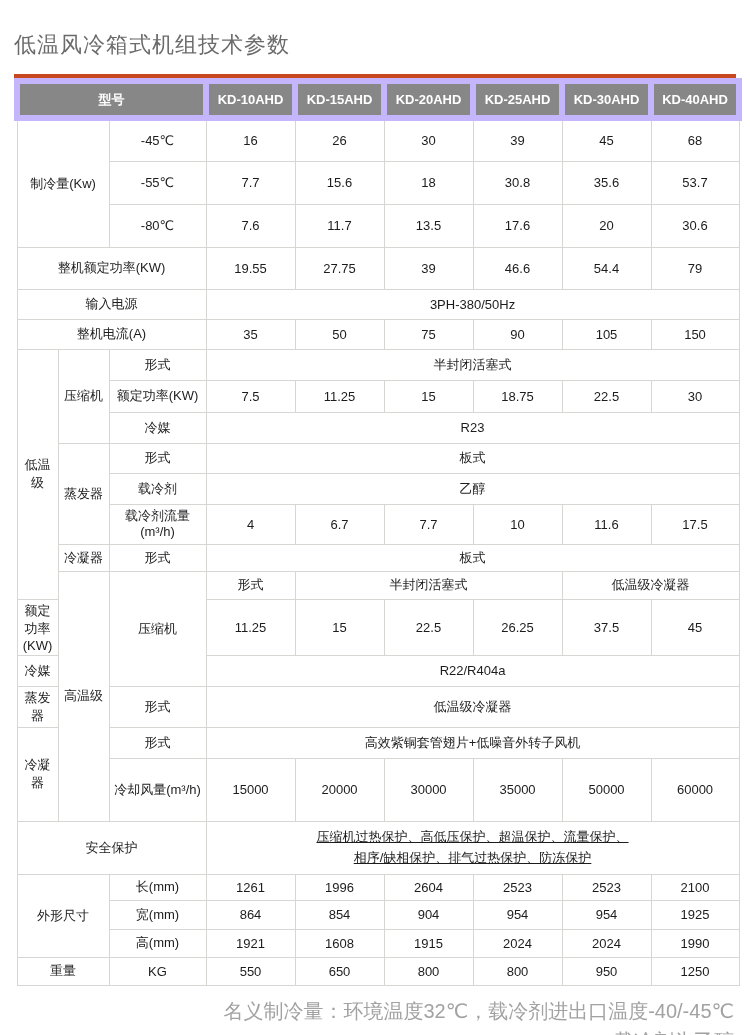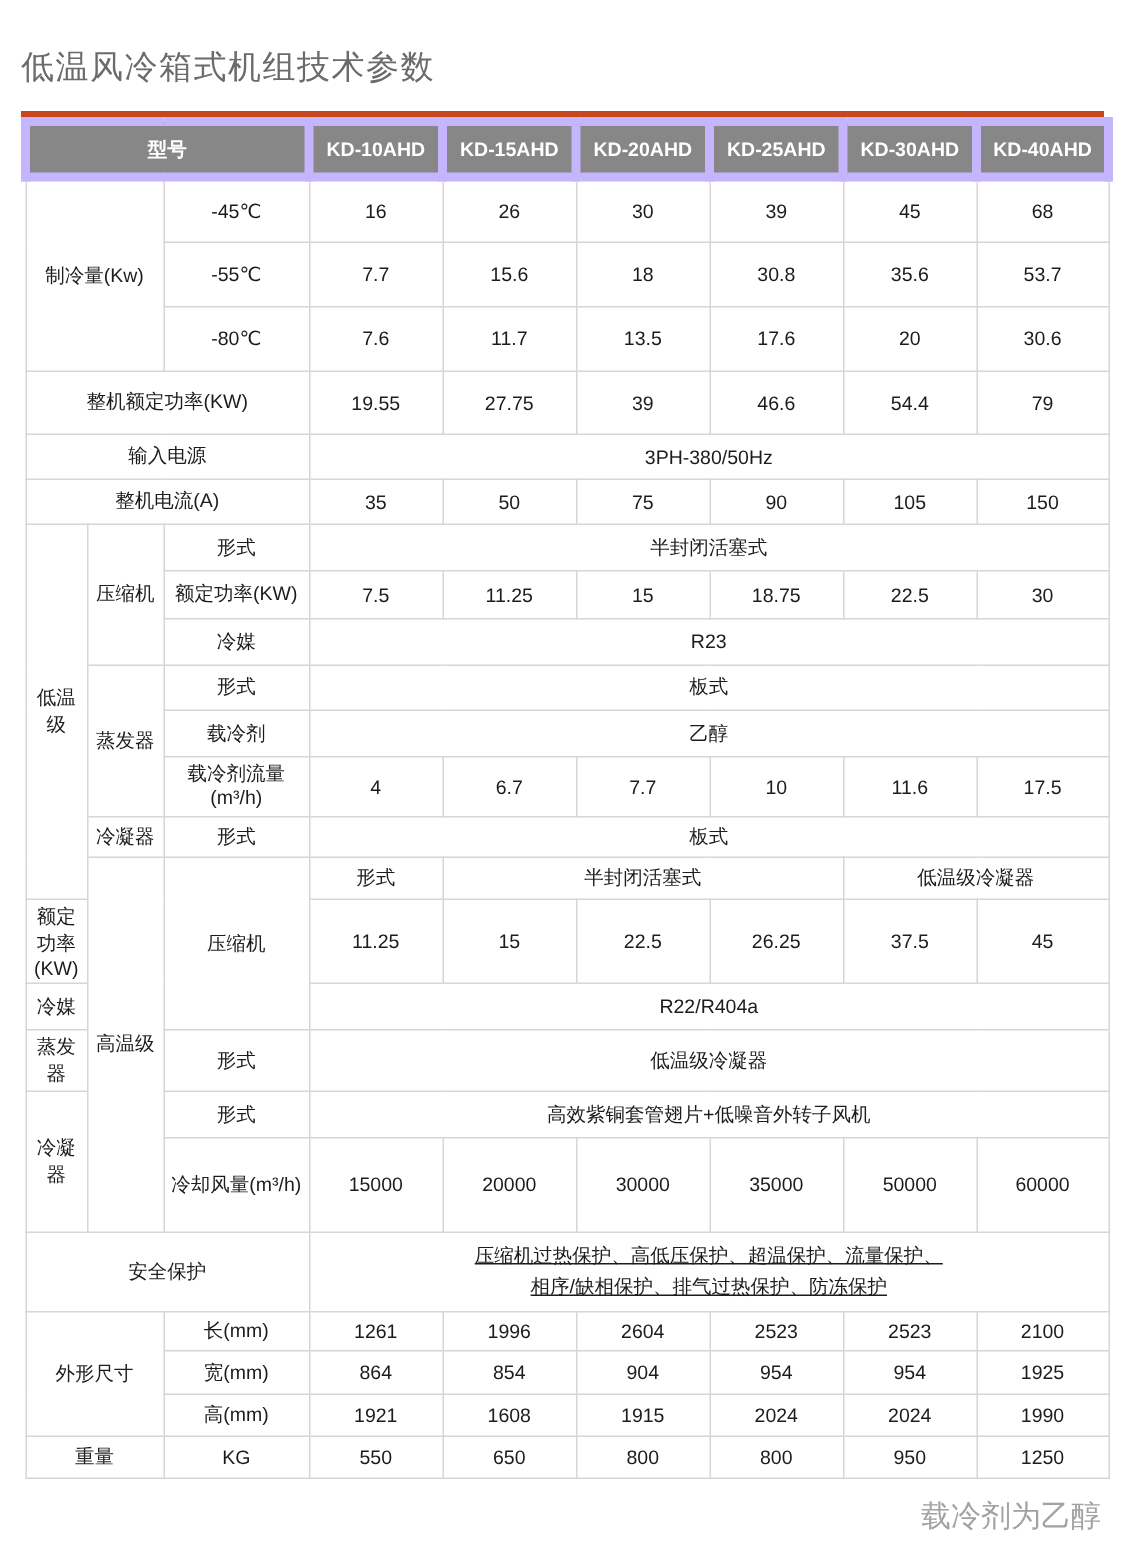--- a/index.html
+++ b/index.html
@@ -230,16 +230,17 @@
       <td>650</td>
       <td>800</td>
       <td>800</td>
       <td>950</td>
       <td>1250</td>
     </tr>
   </tbody>
     </table>
 
   <div class="foot">
+    <div>名义制冷量：环境温度32℃，载冷剂进出口温度-40/-45℃</div>
     <div>载冷剂为乙醇</div>
   </div>
 
 </div>
 
 </body></html>

